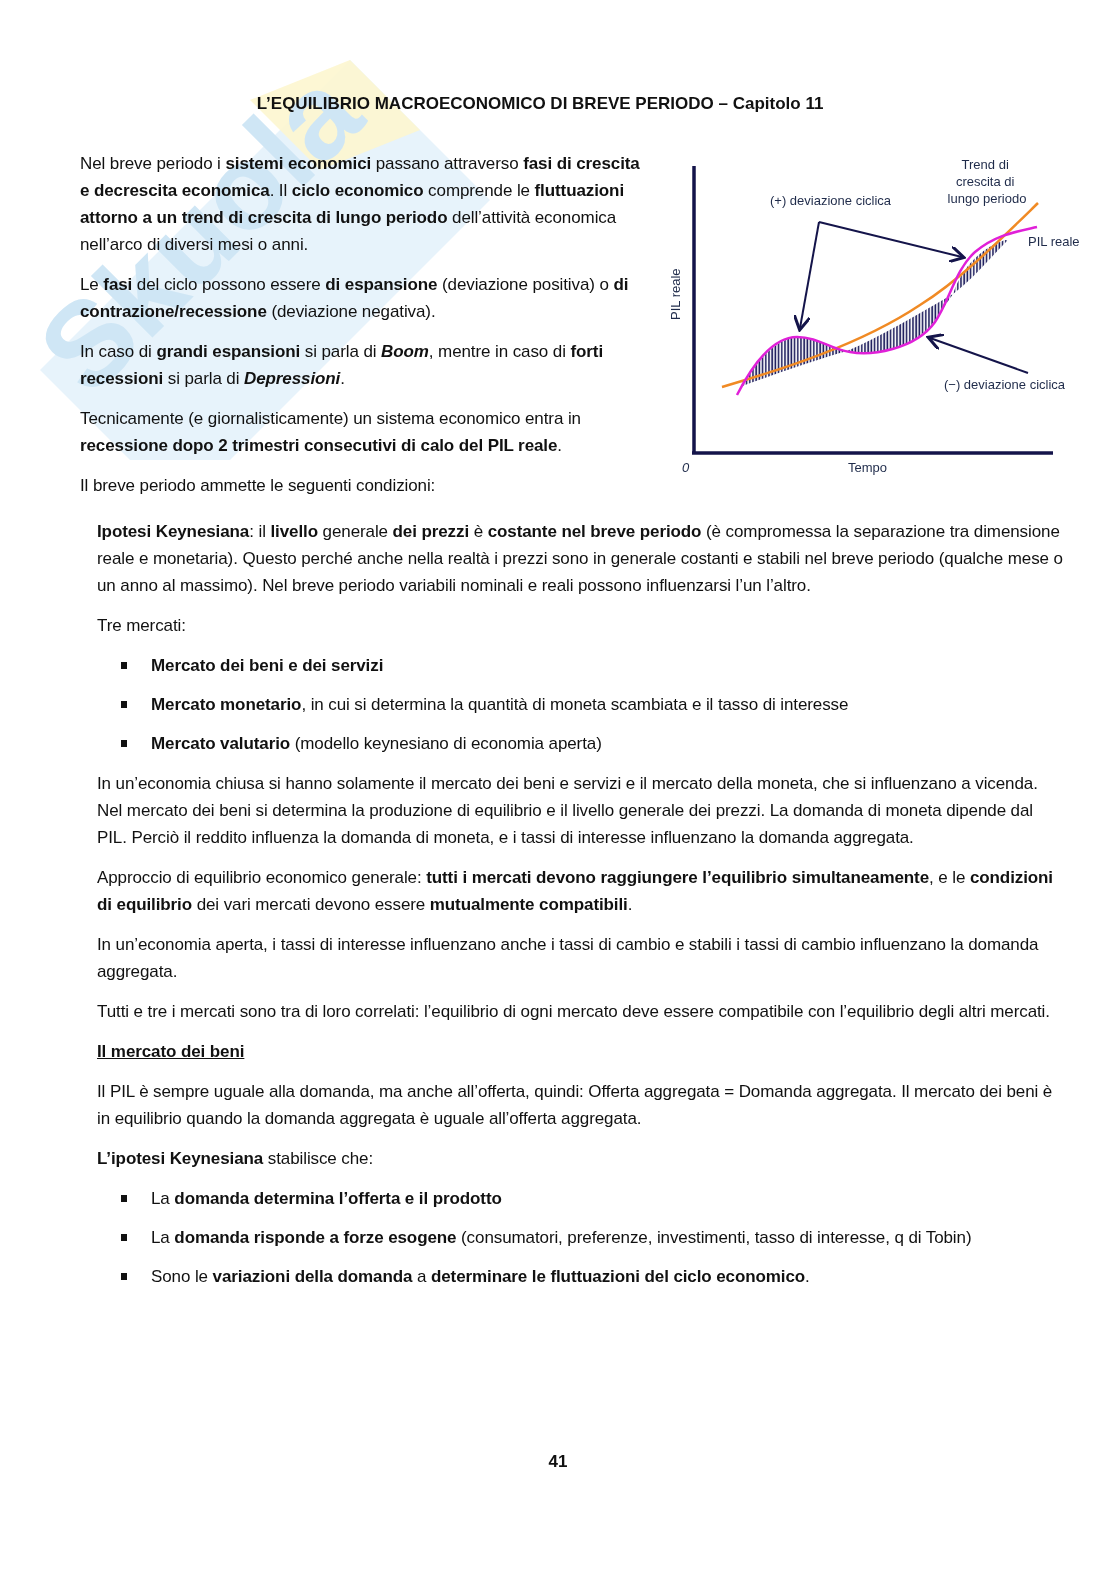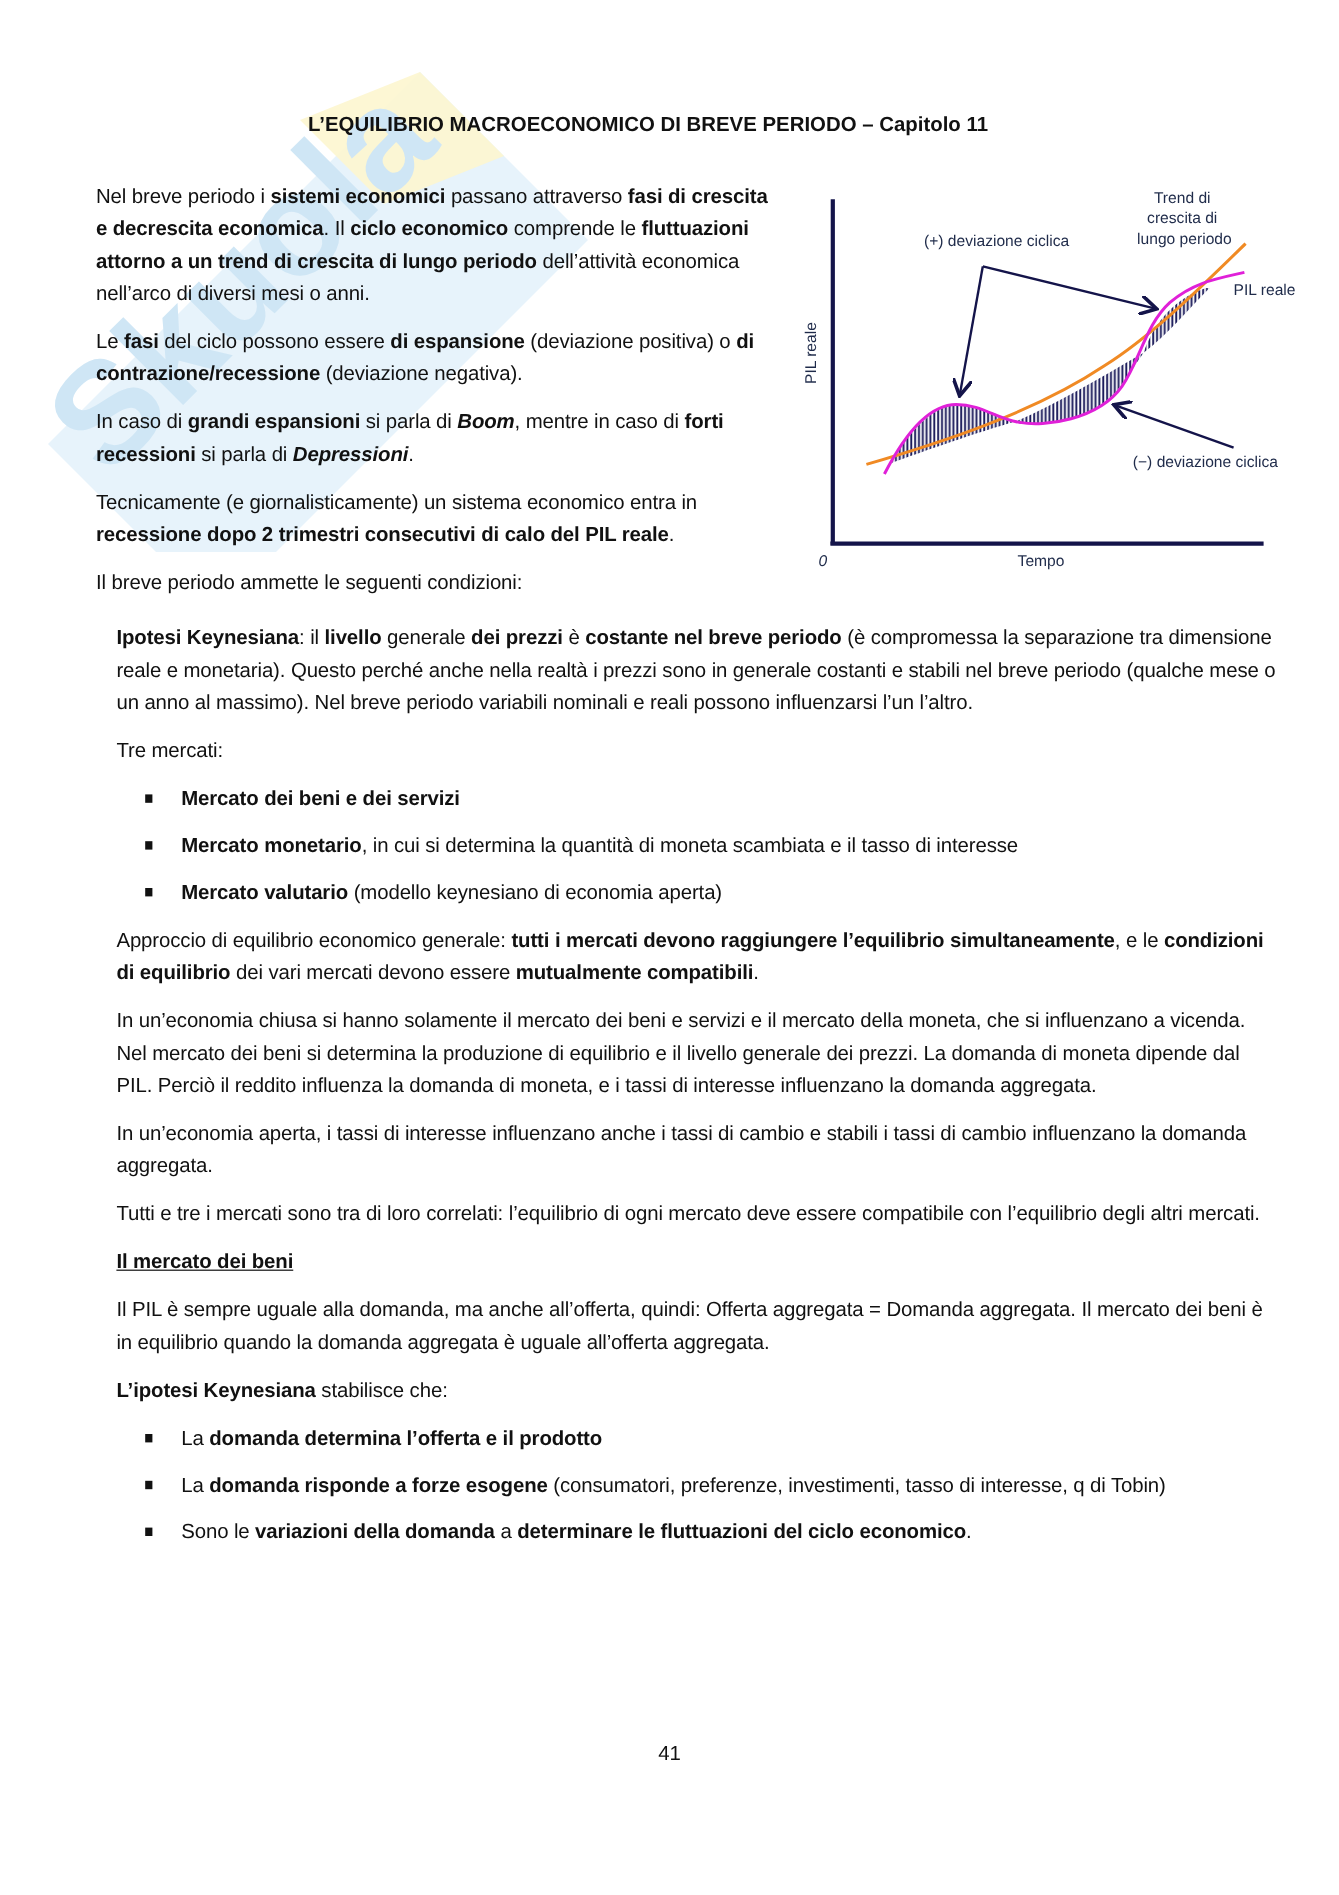--- a/index.html
+++ b/index.html
@@ -12,21 +12,21 @@
   .full { position: absolute; left: 17px; width: 980px; }
   p { margin: 0 0 13px 12px; }
   b { font-weight: bold; }
   .bi { font-weight: bold; font-style: italic; }
   ul.sq { list-style: none; margin: 0 0 13px 0; padding: 0 0 0 36px; }
   ul.sq li { position: relative; padding-left: 30px; margin-top: 12px; }
   ul.sq li::before { content: ""; position: absolute; left: 0; top: 10px; width: 6px; height: 7px; background: #111; }
   .underline { text-decoration: underline; font-weight: bold; }
   .chart { position: absolute; left: 660px; top: 150px; width: 440px; height: 340px; }
   .chart svg text { font-family: "Liberation Sans", sans-serif; fill: #1f2b4a; }
-  .page-num { position: absolute; top: 1452px; left: 0; width: 1116px; text-align: center; font-size: 17px; }
+  .page-num { position: absolute; top: 1452px; left: 0; width: 1116px; text-align: center; font-size: 17px; font-weight: bold; }
 </style>
 </head>
 <body>
 
 <svg class="watermark" viewBox="0 0 480 420">
   <polygon points="20,330 330,20 470,160 160,470" fill="#e3f1fa" opacity="0.85"></polygon>
   <polygon points="230,60 330,20 400,90 300,130" fill="#fdf6cf" opacity="0.9"></polygon>
   <text x="70" y="360" transform="rotate(-45 70 360)" font-size="120" font-weight="bold" fill="#cfe6f5" font-family="Liberation Sans, sans-serif">Skuola</text>
 </svg>
 
@@ -55,25 +55,25 @@
       <b>Ipotesi Keynesiana</b><span>: il </span><b>livello</b><span> generale </span><b>dei prezzi</b><span> è </span><b>costante nel breve periodo</b><span> (è compromessa la separazione tra dimensione reale e monetaria). Questo perché anche nella realtà i prezzi sono in generale costanti e stabili nel breve periodo (qualche mese o un anno al massimo). Nel breve periodo variabili nominali e reali possono influenzarsi l’un l’altro.</span>
     </p>
 
     <p>Tre mercati:</p>
     <ul class="sq">
       <li><b>Mercato dei beni e dei servizi</b><span></span></li>
       <li><b>Mercato monetario</b><span>, in cui si determina la quantità di moneta scambiata e il tasso di interesse</span></li>
       <li><b>Mercato valutario</b><span> (modello keynesiano di economia aperta)</span></li>
     </ul>
 
+    <p>In un’economia chiusa si hanno solamente il mercato dei beni e servizi e il mercato della moneta, che si influenzano a vicenda. Nel mercato dei beni si determina la produzione di equilibrio e il livello generale dei prezzi. La domanda di moneta dipende dal PIL. Perciò il reddito influenza la domanda di moneta, e i tassi di interesse influenzano la domanda aggregata.</p>
+
     <p>
       <span>Approccio di equilibrio economico generale: </span><b>tutti i mercati devono raggiungere l’equilibrio simultaneamente</b><span>, e le </span><b>condizioni di equilibrio</b><span> dei vari mercati devono essere </span><b>mutualmente compatibili</b><span>.</span>
     </p>
-
-    <p>In un’economia chiusa si hanno solamente il mercato dei beni e servizi e il mercato della moneta, che si influenzano a vicenda. Nel mercato dei beni si determina la produzione di equilibrio e il livello generale dei prezzi. La domanda di moneta dipende dal PIL. Perciò il reddito influenza la domanda di moneta, e i tassi di interesse influenzano la domanda aggregata.</p>
     <p>In un’economia aperta, i tassi di interesse influenzano anche i tassi di cambio e stabili i tassi di cambio influenzano la domanda aggregata.</p>
     <p>Tutti e tre i mercati sono tra di loro correlati: l’equilibrio di ogni mercato deve essere compatibile con l’equilibrio degli altri mercati.</p>
 
     <p class="underline">Il mercato dei beni</p>
     <p>Il PIL è sempre uguale alla domanda, ma anche all’offerta, quindi: Offerta aggregata = Domanda aggregata. Il mercato dei beni è in equilibrio quando la domanda aggregata è uguale all’offerta aggregata.</p>
     <p>
       <b>L’ipotesi Keynesiana</b><span> stabilisce che:</span>
     </p>
     <ul class="sq">
       <li><span>La </span><b>domanda determina l’offerta e il prodotto</b><span></span></li>

